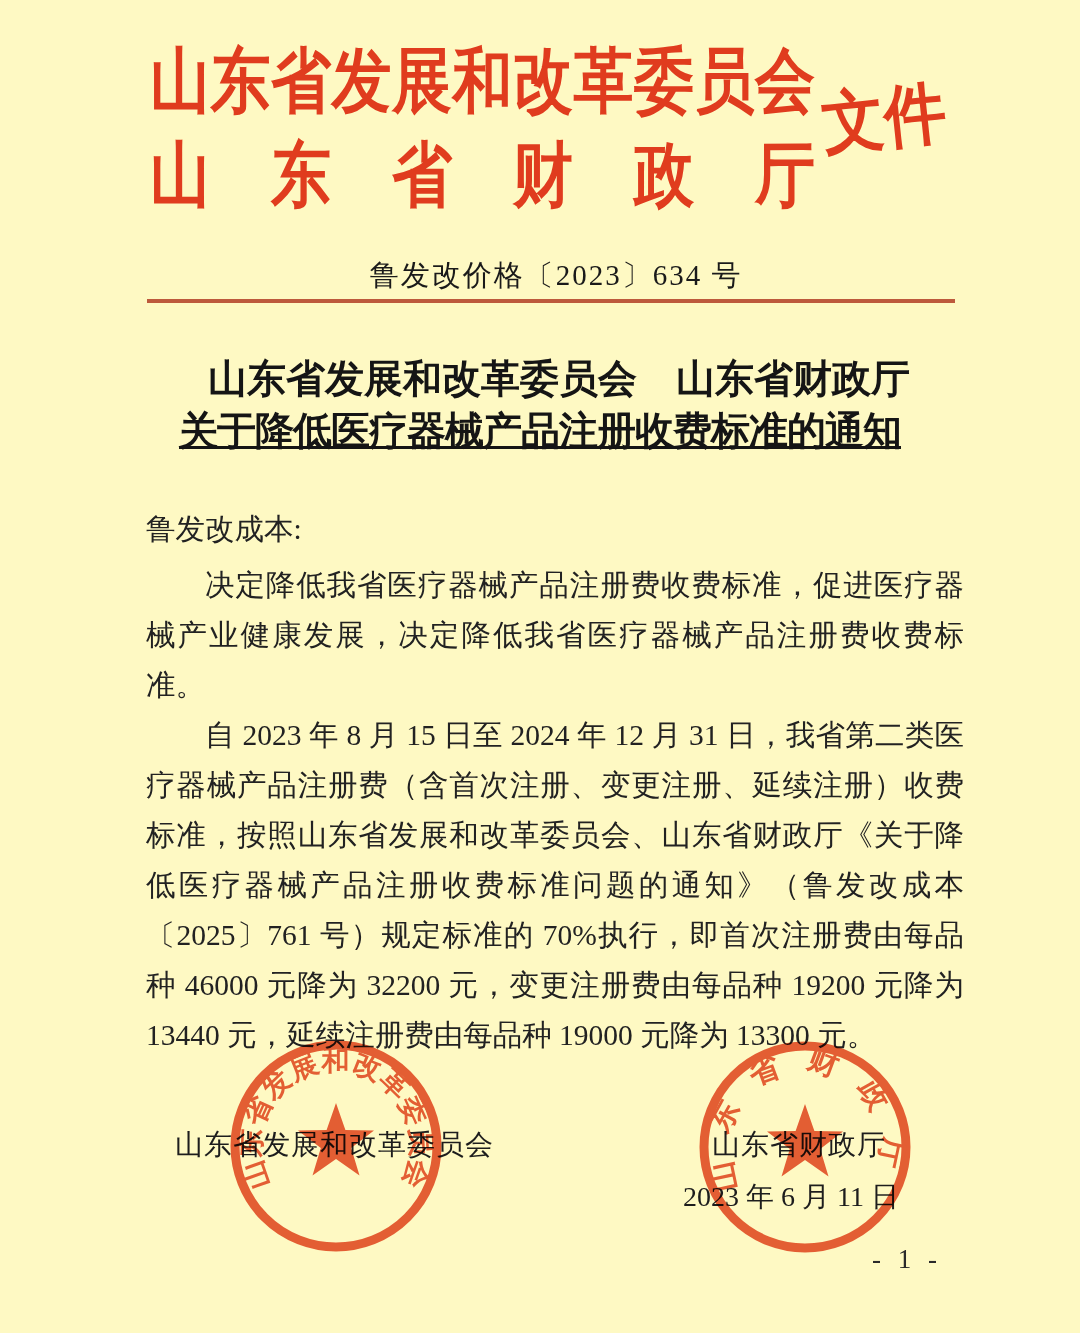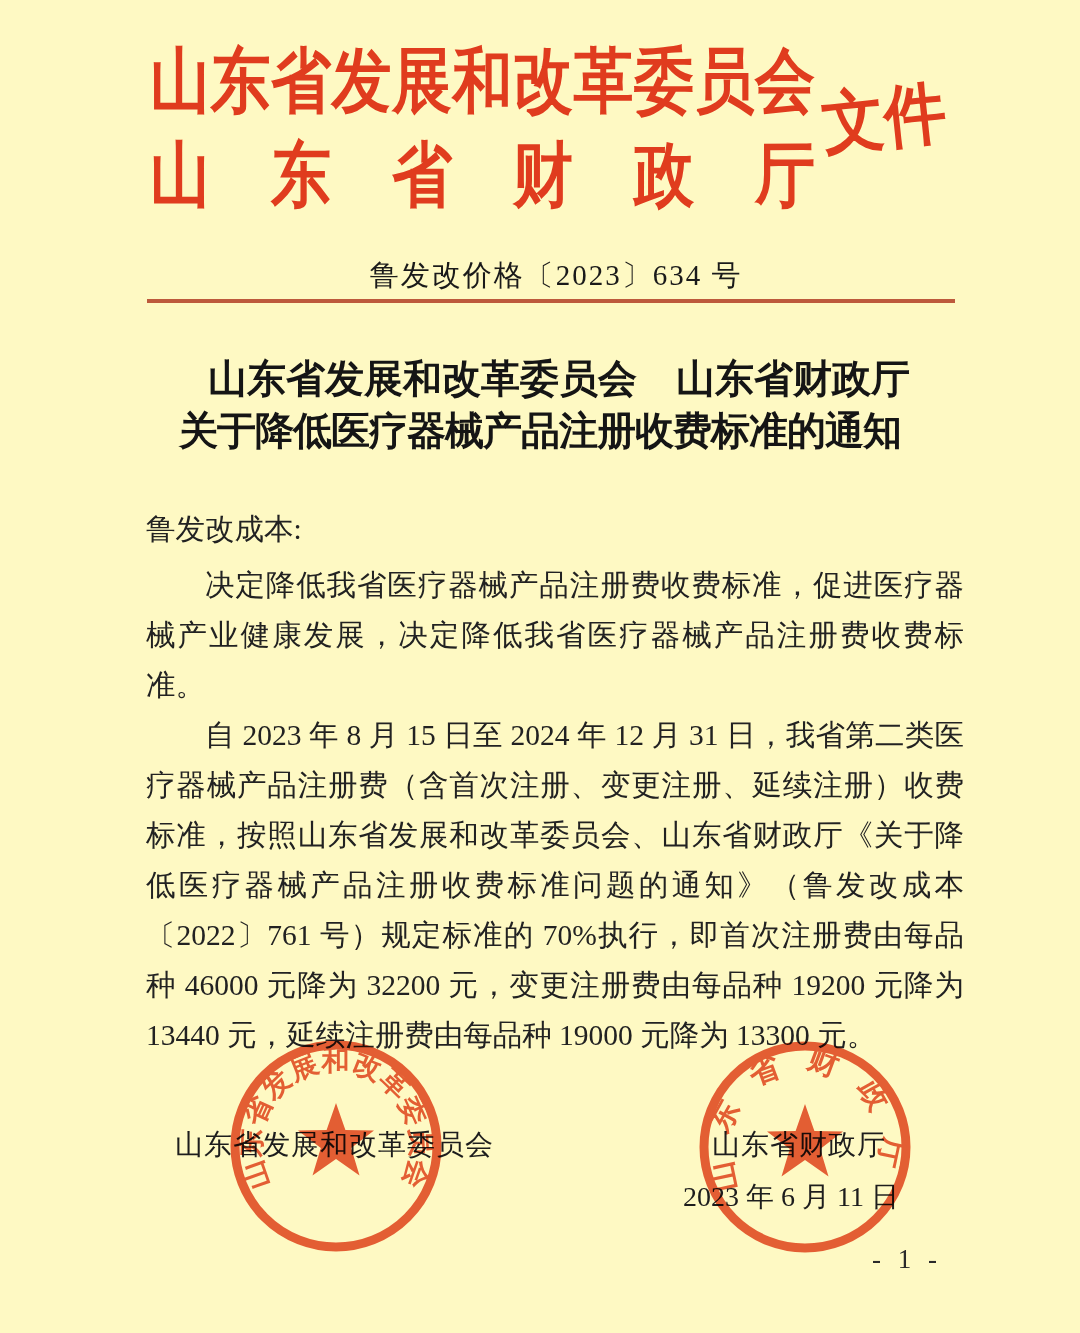--- a/index.html
+++ b/index.html
@@ -42,20 +42,21 @@
   }
   
   .title1{
     position:absolute;left:0;top:352px;width:1080px;
     text-align:center;font-size:39px;font-weight:bold;color:#151515;padding-left:19px;
   }
   .title2{
     position:absolute;left:0;top:404px;width:1080px;
     text-align:center;font-size:39px;font-weight:bold;color:#151515;
     letter-spacing:-1px;
+    text-decoration:underline;
   }
   
   .body{
     position:absolute;left:146px;top:504px;width:818px;
     font-size:29.5px;line-height:50px;color:#222;
     text-align:justify;
   }
   .body p{margin:0;}
   .salutation{margin-bottom:6px !important;}
   .para{text-indent:2em;}
@@ -100,21 +101,21 @@
 
   <div class="docnum">鲁发改价格〔2023〕634 号</div>
   <div class="rule"></div>
 
   <div class="title1">山东省发展和改革委员会　山东省财政厅</div>
   <div class="title2">关于降低医疗器械产品注册收费标准的通知</div>
 
   <div class="body">
     <p class="salutation">鲁发改成本:</p>
     <p class="para">决定降低我省医疗器械产品注册费收费标准，促进医疗器械产业健康发展，决定降低我省医疗器械产品注册费收费标准。</p>
-    <p class="para">自 2023 年 8 月 15 日至 2024 年 12 月 31 日，我省第二类医疗器械产品注册费（含首次注册、变更注册、延续注册）收费标准，按照山东省发展和改革委员会、山东省财政厅《关于降低医疗器械产品注册收费标准问题的通知》（鲁发改成本〔2022〕761 号）规定标准的 70%执行，即首次注册费由每品种 46000 元降为 32200 元，变更注册费由每品种 19200 元降为 13440 元，延续注册费由每品种 19000 元降为 13300 元。</p>
+    <p class="para">自 2023 年 8 月 15 日至 2024 年 12 月 31 日，我省第二类医疗器械产品注册费（含首次注册、变更注册、延续注册）收费标准，按照山东省发展和改革委员会、山东省财政厅《关于降低医疗器械产品注册收费标准问题的通知》（鲁发改成本〔2025〕761 号）规定标准的 70%执行，即首次注册费由每品种 46000 元降为 32200 元，变更注册费由每品种 19200 元降为 13440 元，延续注册费由每品种 19000 元降为 13300 元。</p>
   </div>
 
   <div class="sig-left">山东省发展和改革委员会</div>
   <div class="sig-right-name">山东省财政厅</div>
   <div class="sig-right-date">2023 年 6 月 11 日</div>
 
   <svg class="seal seal-left" width="220" height="220" viewBox="0 0 220 220">
     <defs>
       <path id="arcL" d="M 44.2,148 A 76,76 0 1 1 175.8,148" fill="none"></path>
     </defs>

